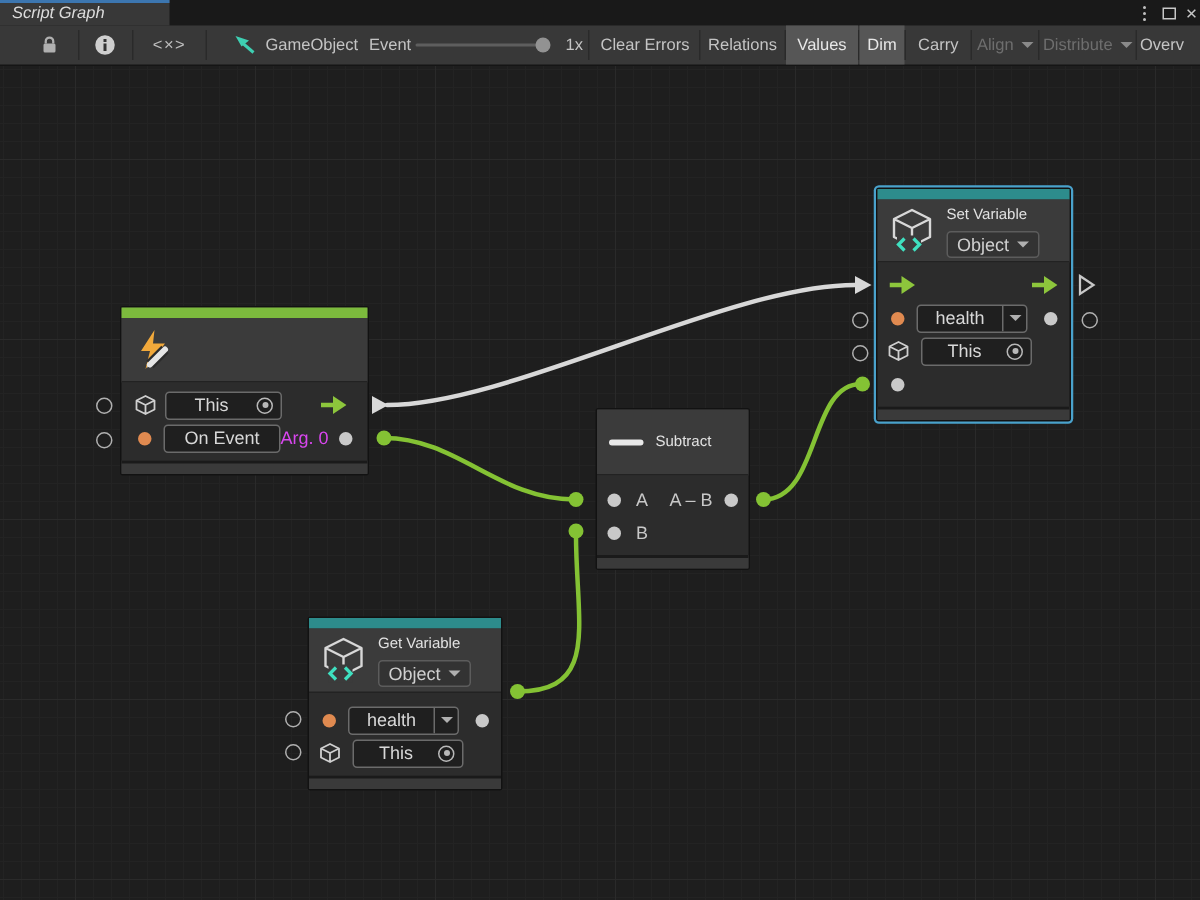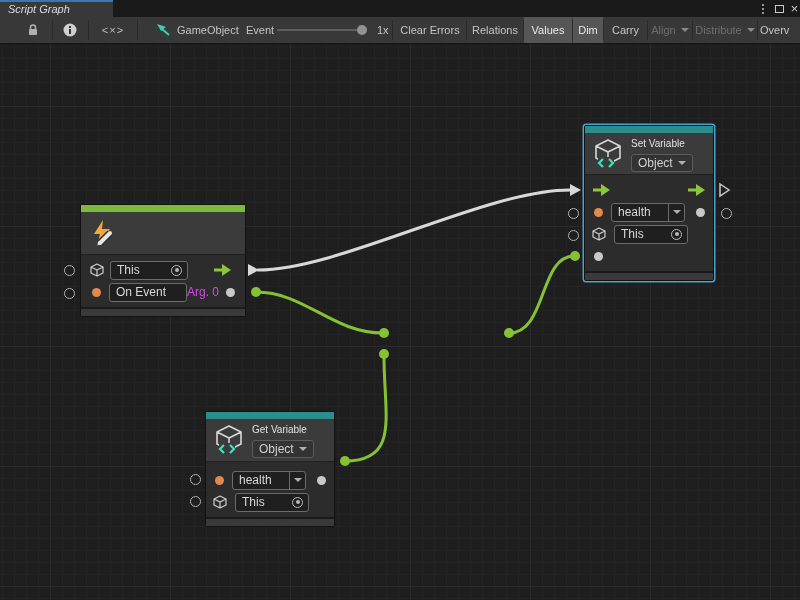--- a/index.html
+++ b/index.html
@@ -53,21 +53,21 @@
   .node.selected { box-shadow:0 0 0 1.5px #4aa2cc; }
   .accent { height:7px; }
   .nhead { background:#3b3b3b; display:flex; align-items:center; gap:8px; padding:5px 8px;
            border-bottom:1px solid #222; }
   .ntitle { color:#e2e2e2; font-size:10px; line-height:15px; }
   .nsub { display:flex; align-items:center; gap:6px; color:#cccccc; font-size:12px; margin-top:3px; }
   .argbox { display:inline-block; min-width:17px; height:17px; background:#1f1f1f;
             border:1px solid #6b6b6b; border-radius:2px; text-align:center; line-height:15px;
             color:#dadada; font-size:11px; padding:0 2px; }
   .nbody { padding:4px 0; }
-  .prow { display:flex; align-items:center; height:22px; }
+  .prow { display:flex; align-items:center; height:22px;text-align:center; }
   .nfoot { height:9px; background:#3a3a3a; border-top:2px solid #1a1a1a; }
 
   .dot { width:9px; height:9px; border-radius:50%; flex:none; }
   .dot.orange { background:#e08a50; }
   .dot.lt { background:#c9c9c9; }
   .port-ring { position:absolute; width:11px; height:11px; border:1.5px solid #b0b0b0;
                border-radius:50%; background:transparent; z-index:3; }
 
   .field { display:flex; align-items:center; height:19px; background:#1f1f1f;
            border:1px solid #6b6b6b; border-radius:3px; color:#d8d8d8; overflow:hidden; }
@@ -199,20 +199,39 @@
           </span>
           <span class="plabel" style="margin-left:auto">Arg. 0</span>
           <span class="dot lt" style="margin-left:7px;margin-right:10px"></span>
         </div>
       </div>
       <div class="nfoot"></div>
       <span class="port-ring" style="left:-17px;top:60px"></span>
       <span class="port-ring" style="left:-17px;top:83px"></span>
     </div>
 
+    <div class="node" style="left:397px;top:228px;width:103px">
+      <div class="nhead" style="height:44px;border-top:none">
+        <span class="minus-ic"></span>
+        <div class="ntitle">Subtract</div>
+      </div>
+      <div class="nbody" style="padding-top:5px">
+        <div class="prow">
+          <span class="dot lt" style="margin-left:7px"></span>
+          <span class="plabel" style="margin-left:10px;color:#c8c8c8">A</span>
+          <span class="plabel" style="margin-left:auto;color:#c8c8c8">A – B</span>
+          <span class="dot lt" style="margin-left:8px;margin-right:7px"></span>
+        </div>
+        <div class="prow">
+          <span class="dot lt" style="margin-left:7px"></span>
+          <span class="plabel" style="margin-left:10px;color:#c8c8c8">B</span>
+        </div>
+      </div>
+      <div class="nfoot"></div>
+    </div>
 
     <div class="node" style="left:205px;top:367px;width:130px">
       <div class="accent" style="background:#2d8c8c"></div>
       <div class="nhead" style="height:43px;padding:4px 8px">
         <svg width="30" height="32" viewBox="0 0 30 32">
           <path d="M15 2 L27 8 L15 14 L3 8 Z M3 8 V20 L15 26 V14 M27 8 V20 L15 26" fill="none" stroke="#d8d8d8" stroke-width="1.6" stroke-linejoin="round"></path>
           <rect x="5" y="19" width="16" height="12" fill="#3b3b3b"></rect>
           <path d="M10 21 l-4 4 4 4 M16 21 l4 4 -4 4" fill="none" stroke="#3fe0c0" stroke-width="2.2"></path>
         </svg>
         <div>

